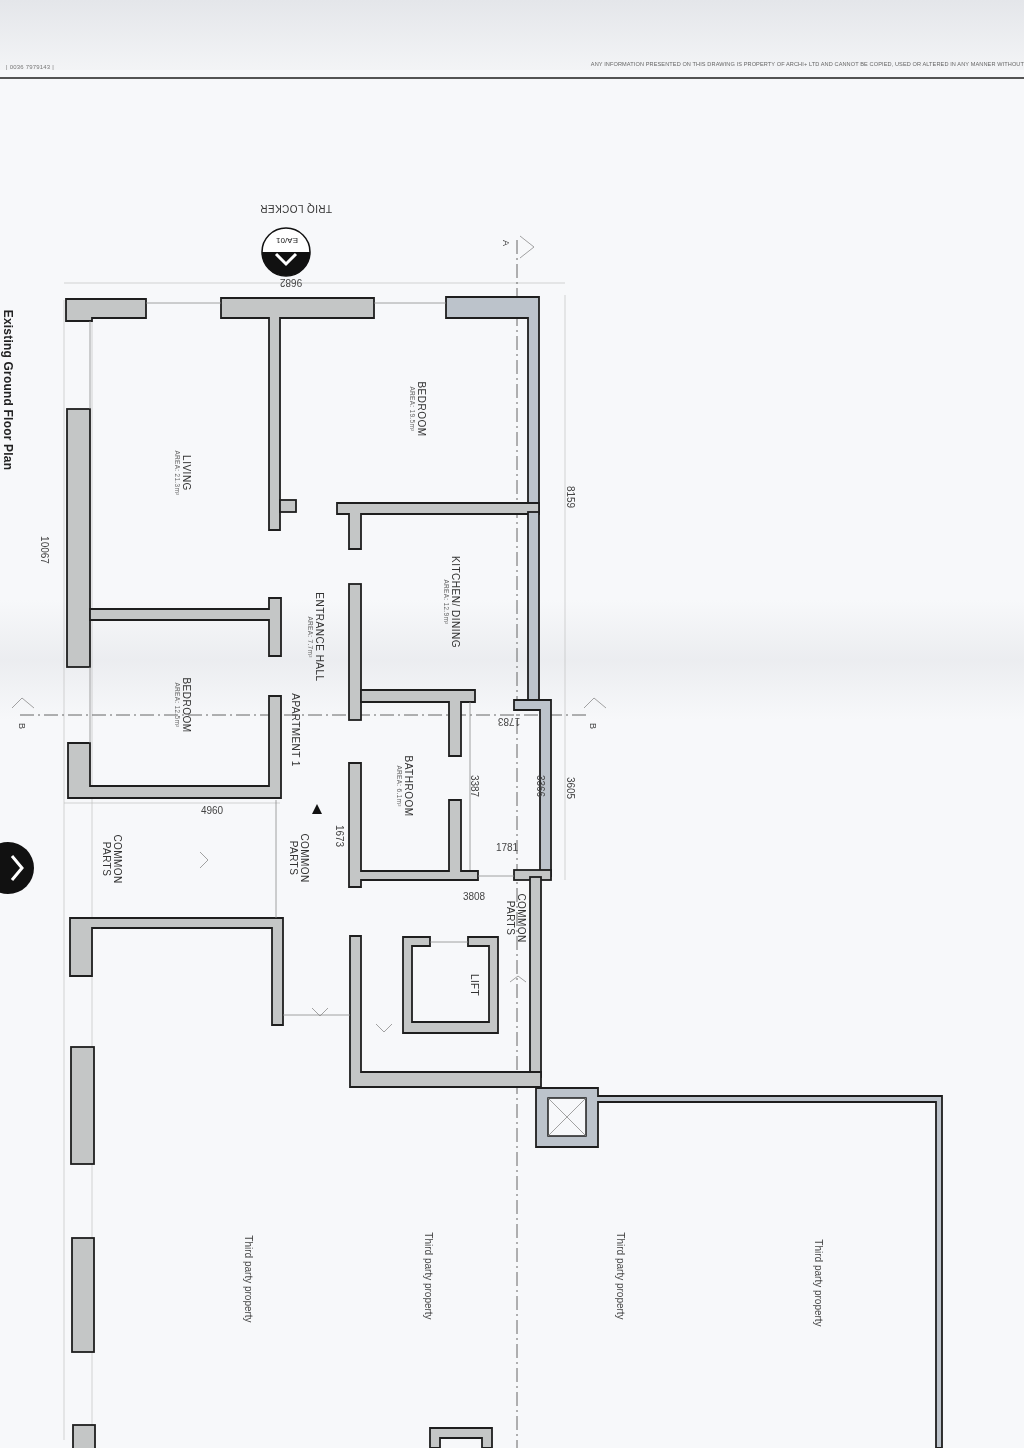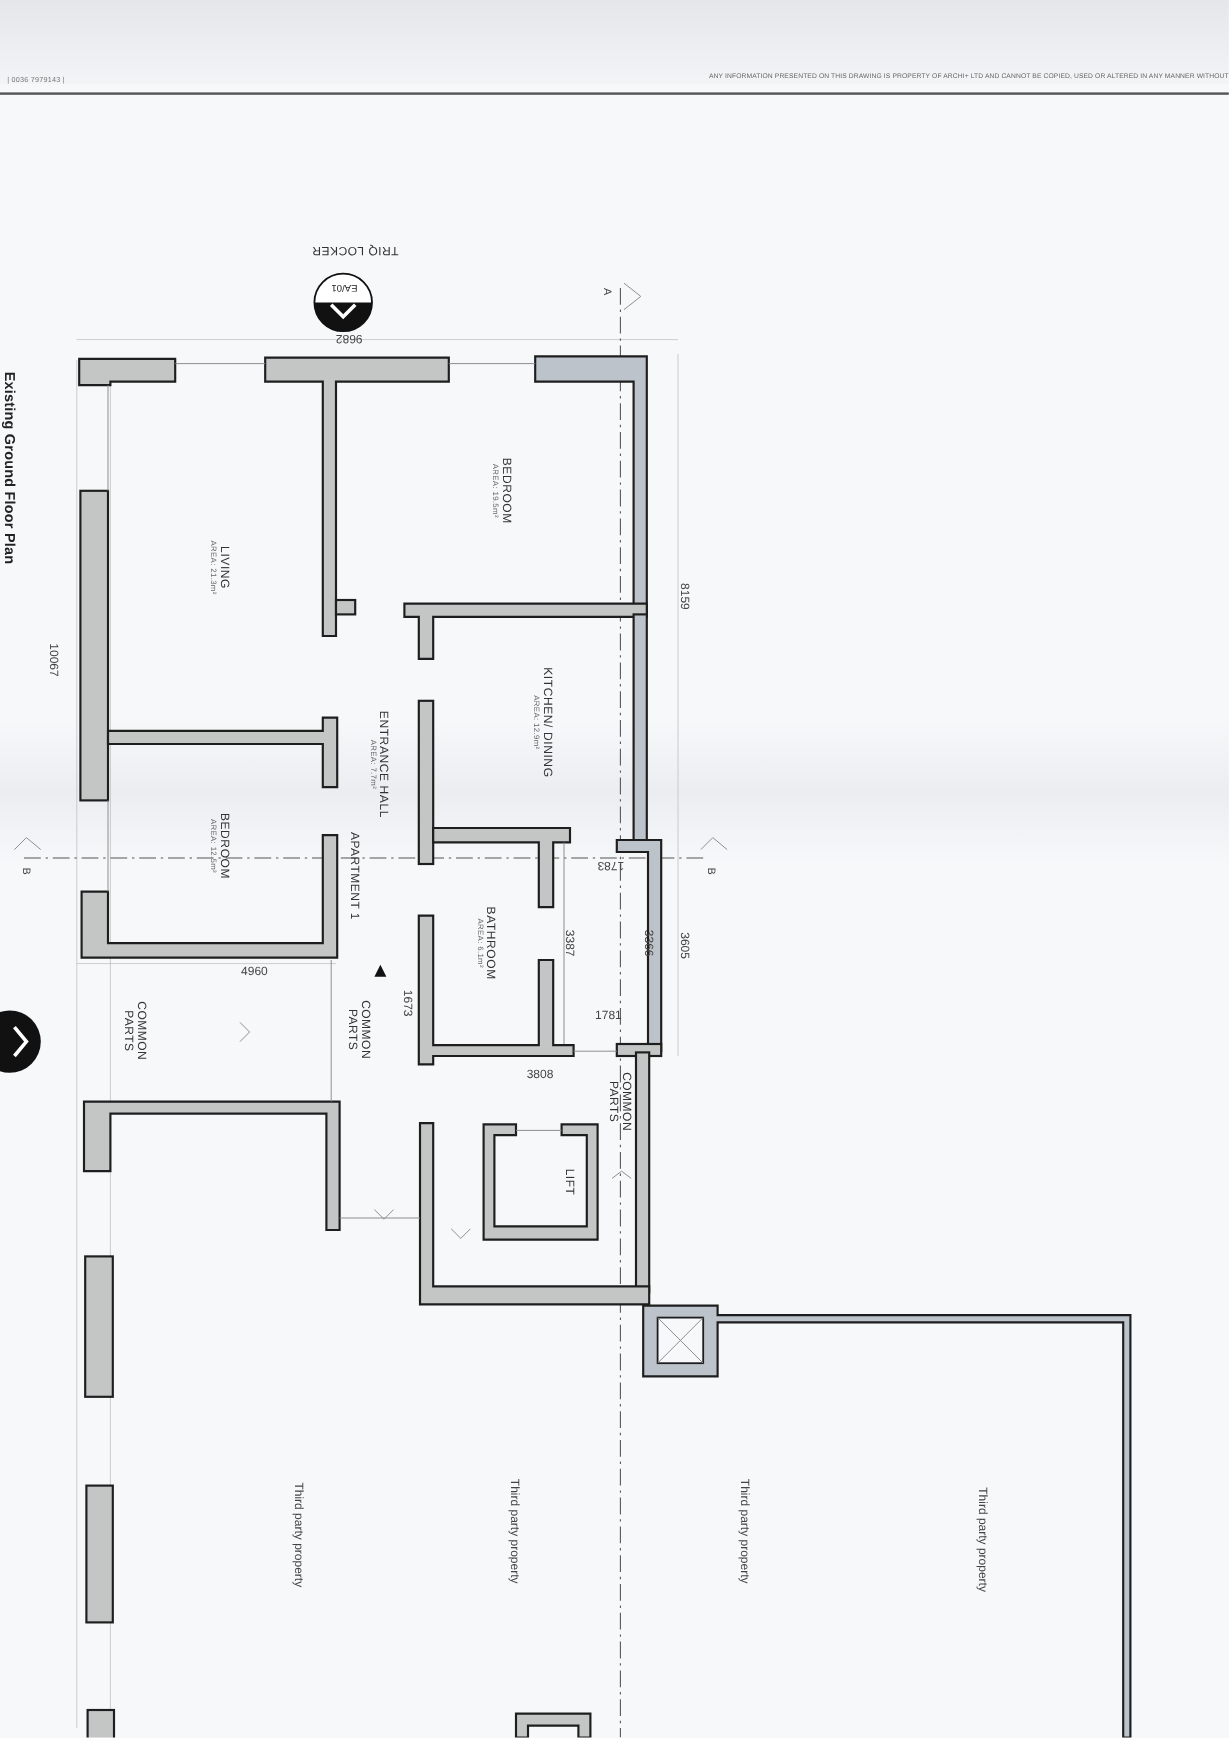--- a/index.html
+++ b/index.html
@@ -161,21 +161,21 @@
 
 <div class="lbl rot180 dim" style="left:291px; top:282px;">9682</div>
 <div class="lbl rot90 dim" style="left:570px; top:497px;">8159</div>
 <div class="lbl rot90 dim" style="left:570px; top:788px;">3605</div>
 <div class="lbl rot90 dim" style="left:44px; top:550px;">10067</div>
 <div class="lbl dim" style="left:212px; top:810px; transform:translate(-50%,-50%);">4960</div>
 <div class="lbl rot180 dim" style="left:509px; top:721px;">1783</div>
 <div class="lbl rot90 dim" style="left:474px; top:786px;">3387</div>
 <div class="lbl rot90 dim" style="left:540px; top:786px;">3366</div>
 <div class="lbl dim" style="left:507px; top:847px; transform:translate(-50%,-50%);">1781</div>
-<div class="lbl dim" style="left:450px; top:896px; transform:translate(-50%,-50%);">3808</div>
+<div class="lbl dim" style="left:474px; top:896px; transform:translate(-50%,-50%);">3808</div>
 <div class="lbl rot90 dim" style="left:339px; top:836px;">1673</div>
 
 <div class="lbl rot90" style="left:183px; top:473px;">
   <div class="room-name">LIVING</div>
   <div class="room-area">AREA: 21.3m²</div>
 </div>
 <div class="lbl rot90" style="left:418px; top:409px;">
   <div class="room-name">BEDROOM</div>
   <div class="room-area">AREA: 19.5m²</div>
 </div>

